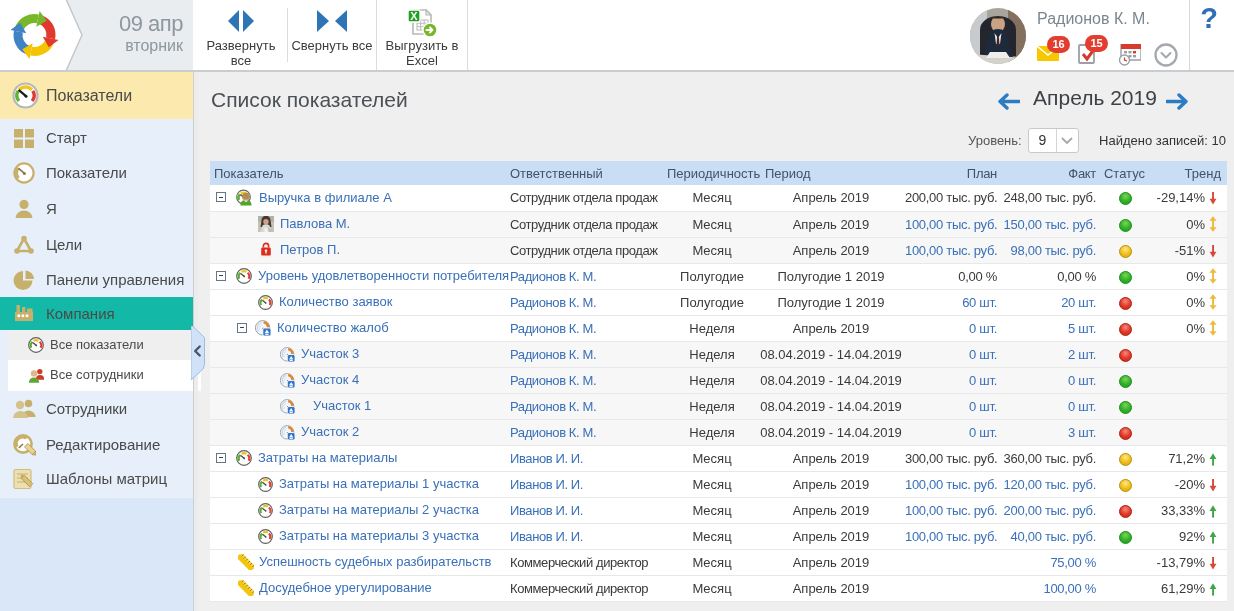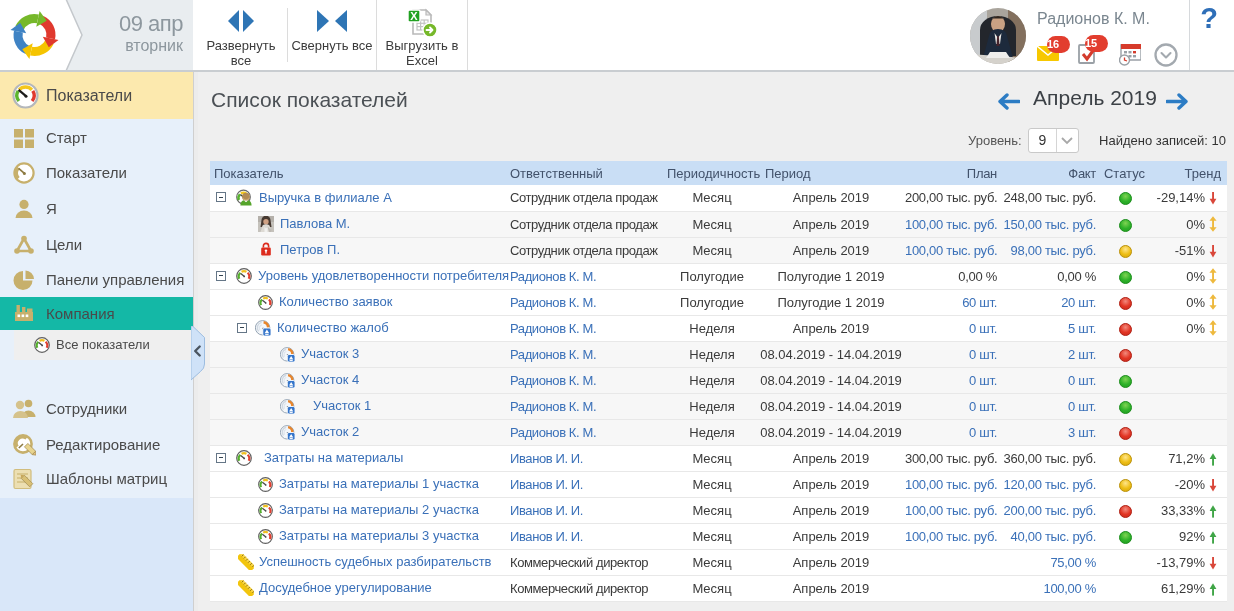--- a/index.html
+++ b/index.html
@@ -15,30 +15,30 @@
 #datetext .d2 { font-size:16px; line-height:20px; }
 #logowrap { position:absolute; left:0; top:0; width:84px; height:70px; }
 .tbtn { position:absolute; top:0; height:70px; text-align:center; color:#3b3b3b; font-size:13px; }
 .tbtn .ic { position:absolute; left:0; right:0; top:9px; height:25px; }
 .tbtn .lb { position:absolute; left:0; right:0; top:38px; line-height:15px; }
 .vsep { position:absolute; top:8px; width:1px; height:54px; background:#dcdcdc; }
 .vsepf { position:absolute; top:0; width:1px; height:70px; background:#dcdcdc; }
 
 #userphoto { position:absolute; left:970px; top:8px; width:56px; height:56px; border-radius:50%; overflow:hidden; }
 #username { position:absolute; left:1037px; top:10px; width:150px; font-size:16px; color:#7b8790; white-space:nowrap; }
-.badge { position:absolute; background:#e23d2e; color:#fff; font-size:11px; font-weight:bold; border-radius:9px; height:17px; min-width:23px; text-align:left; line-height:17px; }
+.badge { position:absolute; background:#e23d2e; color:#fff; font-size:11px; font-weight:bold; border-radius:9px; height:17px; min-width:23px; text-align:center; line-height:17px; }
 #helpq { position:absolute; left:1194px; top:2px; width:30px; height:34px; color:#2f6fb8; font-size:29px; font-weight:bold; text-align:center; }
 
 
 #sidebar { position:absolute; left:0; top:72px; width:193px; height:539px; background:#d9e7f9; }
 #menuarea { position:absolute; left:0; top:0; width:193px; height:426px; background:#e7f0fa; }
 .mitem { position:absolute; left:0; width:193px; height:36px; font-size:15px; color:#4a4a4a; }
 .mitem .micon { position:absolute; left:13px; top:7px; width:22px; height:22px; }
 .mitem .mlabel { position:absolute; left:46px; top:0; line-height:36px; white-space:nowrap; }
-.sitem { position:absolute; left:14px; width:193px; height:30px; font-size:13px; color:#4a4a4a; }
+.sitem { position:absolute; left:8px; width:193px; height:30px; font-size:13px; color:#4a4a4a; }
 .sitem .micon { position:absolute; left:20px; top:7px; width:16px; height:16px; }
 .sitem .mlabel { position:absolute; left:42px; top:0; line-height:30px; white-space:nowrap; }
 #collapsetab { position:absolute; left:191px; top:326px; width:15px; height:56px; }
 #sbstrip { position:absolute; left:193px; top:72px; width:5px; height:539px; background:#ececec; border-left:1px solid #cfcfcf; }
 #pagetitle { position:absolute; left:211px; top:88px; font-size:21px; color:#4b5055; }
 #monthnav { position:absolute; left:990px; top:86px; width:210px; height:30px; }
 #monthnav .mtext { position:absolute; left:43px; top:0; width:124px; text-align:center; font-size:21px; color:#3c4146; }
 #lvllabel { position:absolute; left:968px; top:133px; font-size:13px; color:#555; }
 #lvlbox { position:absolute; left:1028px; top:128px; width:51px; height:25px; background:#fff; border:1px solid #c9c9c9; border-radius:3px; }
 #lvlbox .num { position:absolute; left:0; top:0; width:28px; text-align:center; line-height:23px; font-size:14px; color:#333; border-right:1px solid #d5d5d5; }
@@ -359,20 +359,31 @@
         <div class="mlabel" style="line-height:33px;">Компания</div>
       </div>
     <div class="sitem" style="top:258px; background:#efefef;">
         <div class="micon">
       <svg width="16" height="16" viewBox="0 0 16 16">
             <use href="#d-speedo"></use>
           </svg>
     </div>
         <div class="mlabel">Все показатели</div>
       </div>
+    <div class="sitem" style="top:288px; height:31px; background:#ffffff;">
+        <div class="micon">
+      <svg width="17" height="17" viewBox="0 0 17 17">
+        <circle cx="11.8" cy="4.6" r="2.7" fill="#cf3a2a"></circle>
+        <path d="M8,11.6 a4,3.6 0 0 1 8,0 l0,1.2 l-8,0 Z" fill="#cf3a2a"></path>
+        <circle cx="6" cy="6.4" r="3.2" fill="#e2b68f"></circle>
+        <path d="M1,14.8 a5,4.4 0 0 1 10,0 l0,1 l-10,0 Z" fill="#61a532"></path>
+      </svg>
+    </div>
+        <div class="mlabel">Все сотрудники</div>
+      </div>
     <div class="mitem" style="top:319px;">
         <div class="micon">
       <svg width="24" height="22" viewBox="0 0 24 22" fill="#c7b06c">
         <circle cx="15.5" cy="5.5" r="3.8"></circle>
         <path d="M8.5,19 a7,6.5 0 0 1 14,0 Z"></path>
         <circle cx="7" cy="7" r="4.2" fill="#d5c28b"></circle>
         <path d="M0,20 a7.5,7 0 0 1 15,0 Z" fill="#d5c28b"></path>
       </svg>
     </div>
         <div class="mlabel">Сотрудники</div>
@@ -574,21 +585,21 @@
           <td class="c3">Неделя</td>
           <td class="c4">08.04.2019 - 14.04.2019</td>
       <td class="c5"><a class="lnk">0 шт.</a></td>
           <td class="c6"><a class="lnk">3 шт.</a></td>
       <td class="c7"><span class="st r"></span></td>
       <td class="c8"></td>
     </tr>
     <tr class="w">
       <td class="c1"><span class="minus" style="margin-left:6px"></span><svg class="rowic" style="margin-left:10px" width="16" height="16" viewBox="0 0 16 16">
               <use href="#d-speedo"></use>
-            </svg><a class="lnk" style="margin-left:12px">Затраты на материалы</a></td>
+            </svg><a class="lnk" style="margin-left:6px">Затраты на материалы</a></td>
       <td class="c2"><a class="lnk">Иванов И. И.</a></td>
           <td class="c3">Месяц</td>
           <td class="c4">Апрель 2019</td>
       <td class="c5">300,00 тыс. руб.</td>
           <td class="c6">360,00 тыс. руб.</td>
       <td class="c7"><span class="st y"></span></td>
       <td class="c8">71,2%<svg class="tr-ar" width="8" height="13" viewBox="0 0 8 13">
               <use href="#d-up"></use>
             </svg></td>
     </tr>

